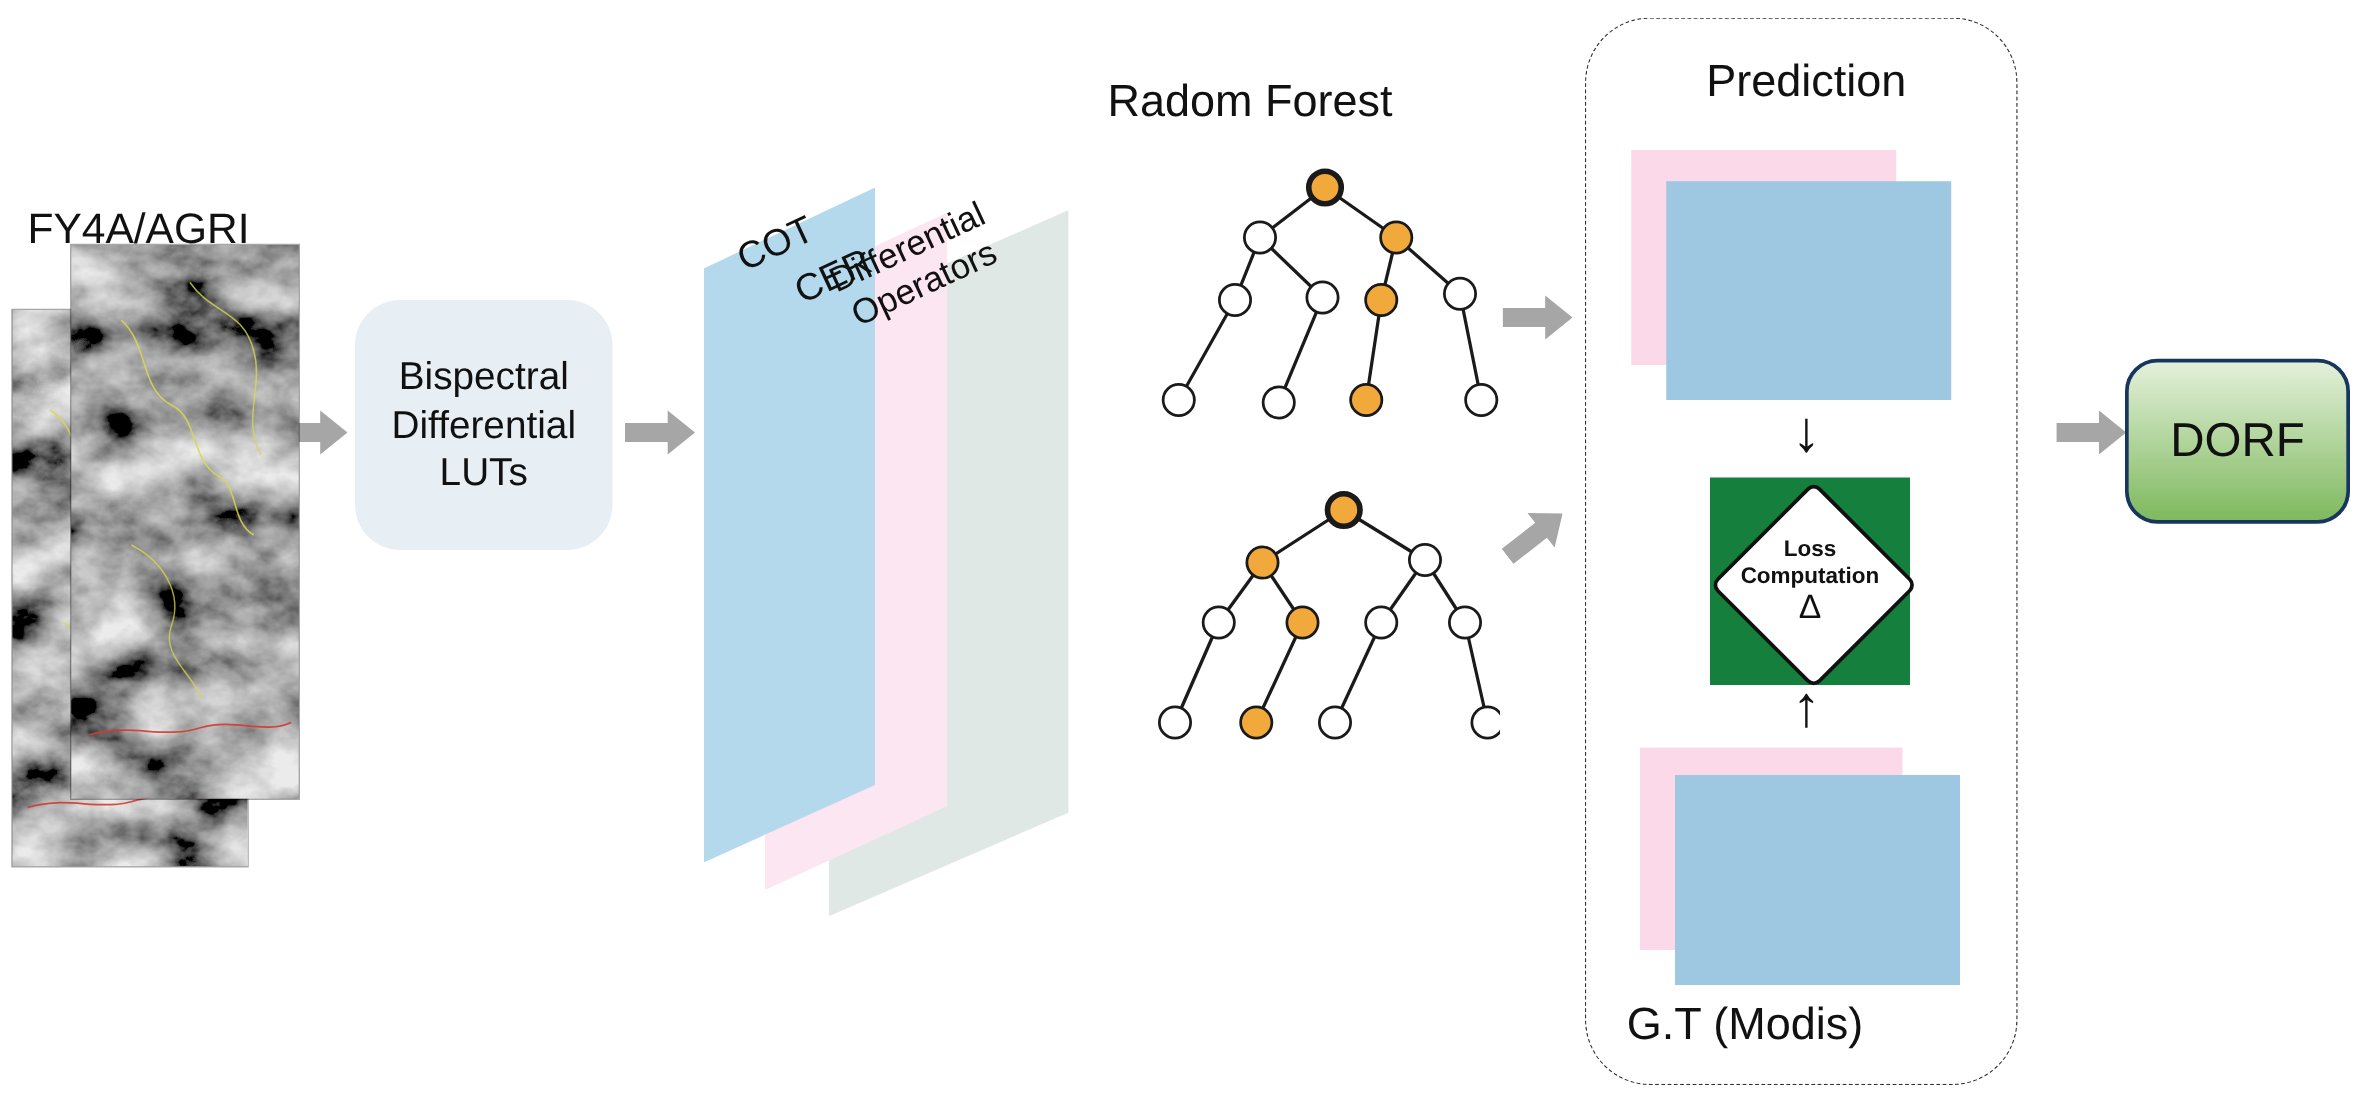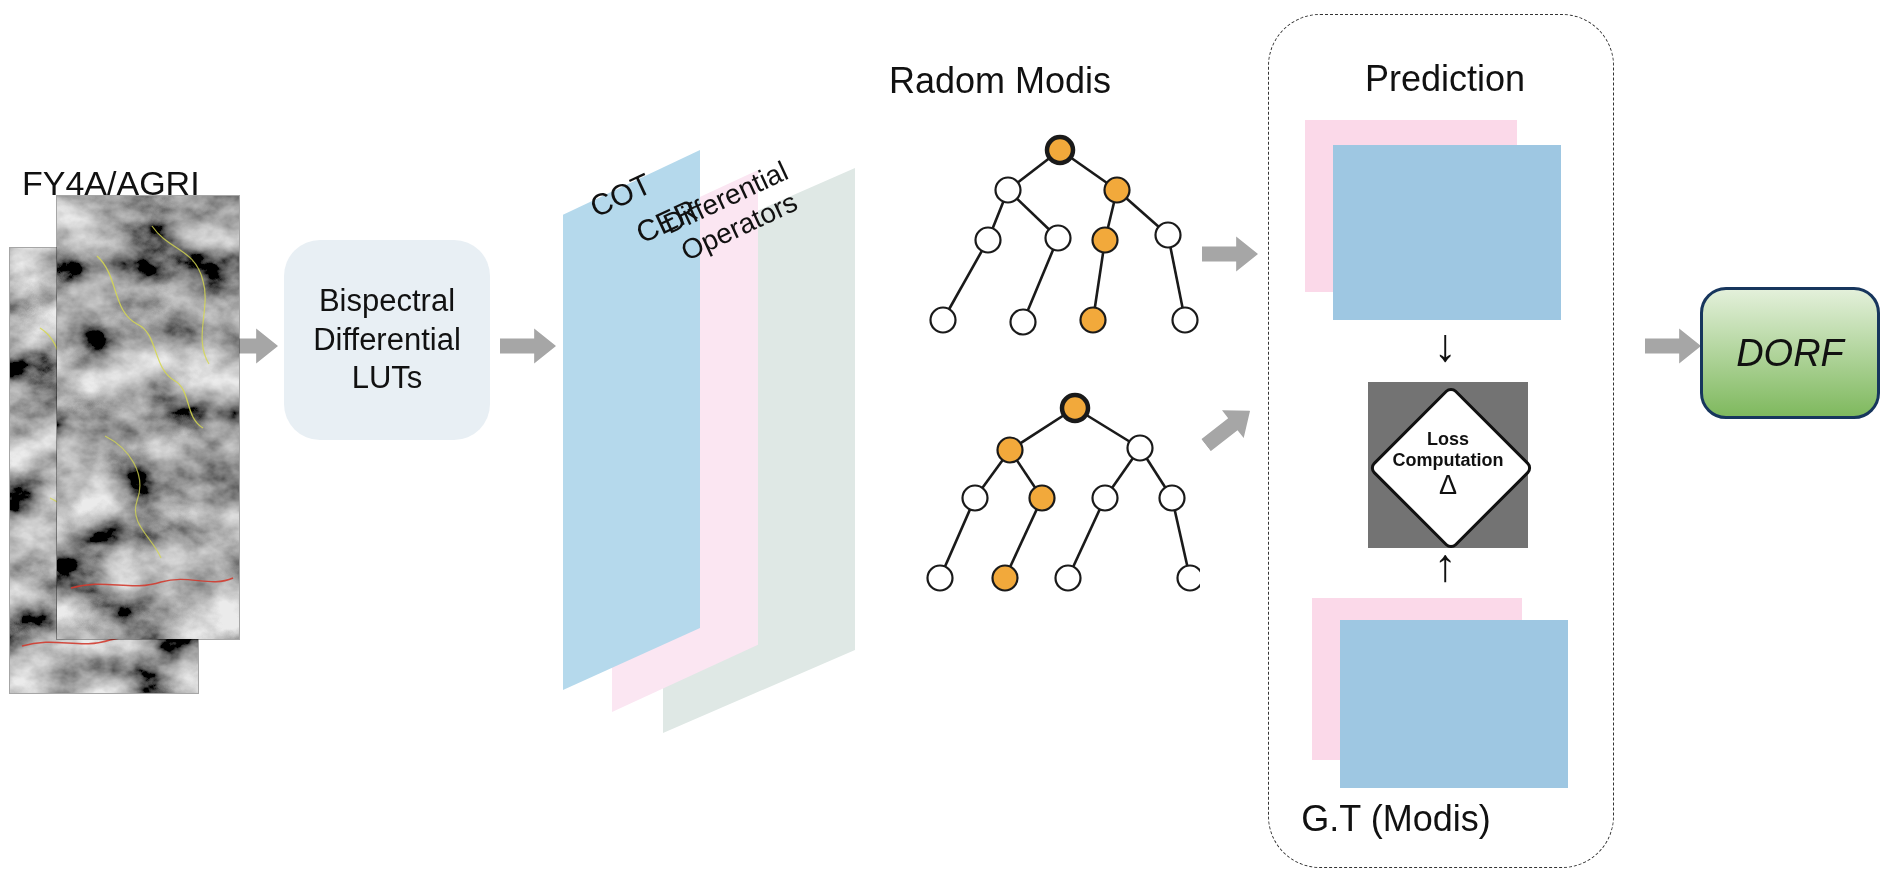--- a/index.html
+++ b/index.html
@@ -48,31 +48,31 @@
   .section-label{position:absolute;text-align:center;font-size:36px;}
 
   .img-card{position:absolute;}
   .pink-card{background:var(--pred-pink,#fbd9e9);}
   .blue-card{background:var(--pred-blue,#9ec7e2);}
 
   .thin-arrow{position:absolute;width:50px;text-align:center;
     font-size:46px;font-weight:bold;line-height:1;color:#111;}
 
   .loss-bg{position:absolute;left:1368px;top:382px;width:160px;height:166px;
-    background:#737373;display:flex;align-items:center;justify-content:center;}
+    background:#15803d;display:flex;align-items:center;justify-content:center;}
   .diamond{position:absolute;left:24px;top:27px;width:112px;height:112px;
     background:#fff;border:3px solid #111;border-radius:8px;transform:rotate(45deg);}
   .loss-text{position:relative;z-index:2;text-align:center;}
   .loss-line{font-weight:bold;font-size:18px;line-height:1.15;}
   .loss-delta{font-size:27px;line-height:1.1;}
 
   .dorf-box{position:absolute;left:1700px;top:287px;width:180px;height:132px;
     border:3px solid var(--dorf-border,#17365d);border-radius:26px;box-sizing:border-box;
     background:linear-gradient(180deg,var(--dorf-green-top,#e3f0da),var(--dorf-green-bottom,#7fb95e));
-    display:flex;align-items:center;justify-content:center;font-size:38px;font-style:italic;}
+    display:flex;align-items:center;justify-content:center;font-size:38px;}
 </style>
 </head>
 <body>
 
 <div class="canvas">
 
   <div class="fy-label">FY4A/AGRI</div>
 
   <div class="sat" style="left:10px;top:248px;width:188px;height:445px;">
     <svg width="188" height="445" viewBox="0 0 188 445" preserveAspectRatio="none">
@@ -120,21 +120,21 @@
   <div class="sheet sheet-cer"></div>
   <div class="sheet sheet-cot"></div>
 
   <div class="sheet-label" style="left:592px;top:192px;">COT</div>
   <div class="sheet-label" style="left:638px;top:218px;">CER</div>
   <div class="sheet-label two-line" style="left:652px;top:218px;">
     <span style="display:block;">Differential</span>
     <span style="display:block;">Operators</span>
   </div>
 
-  <div class="forest-title">Radom Modis</div>
+  <div class="forest-title">Radom Forest</div>
 
   <div class="block-arrow" style="left:752px;top:238px;"></div>
   <div class="block-arrow" style="left:748px;top:442px;"></div>
 
   <div class="tree" style="left:915px;top:120px;width:285px;height:225px;">
       <svg viewBox="0 0 285 225" preserveAspectRatio="none">
         <line x1="145" y1="30" x2="93" y2="70" stroke="#1a1a1a" stroke-width="2.6"></line>
         <line x1="145" y1="30" x2="202" y2="70" stroke="#1a1a1a" stroke-width="2.6"></line>
         <line x1="93" y1="70" x2="73" y2="120" stroke="#1a1a1a" stroke-width="2.6"></line>
         <line x1="93" y1="70" x2="143" y2="118" stroke="#1a1a1a" stroke-width="2.6"></line>
@@ -181,21 +181,21 @@
         <circle cx="153" cy="193" r="12.5" fill="#ffffff" stroke="#1a1a1a" stroke-width="2.2"></circle>
         <circle cx="275" cy="193" r="12.5" fill="#ffffff" stroke="#1a1a1a" stroke-width="2.2"></circle>
       </svg>
     </div>
 
   <div class="block-arrow" style="left:1202px;top:234px;"></div>
   <div class="block-arrow diag" style="left:1200px;top:408px;"></div>
 
   <div class="dashed-box"></div>
 
-  <div class="section-label" style="left:1325px;top:58px;width:240px;">Prediction</div>
+  <div class="section-label" style="left:1325px;top:44px;width:240px;">Prediction</div>
 
   <div class="img-card pink-card" style="left:1305px;top:120px;width:212px;height:172px;"></div>
   <div class="img-card blue-card" style="left:1333px;top:145px;width:228px;height:175px;z-index:2;"></div>
 
   <div class="thin-arrow" style="left:1420px;top:322px;">↓</div>
 
   <div class="loss-bg">
     <div class="diamond"></div>
     <div class="loss-text">
       <div class="loss-line">Loss</div>

